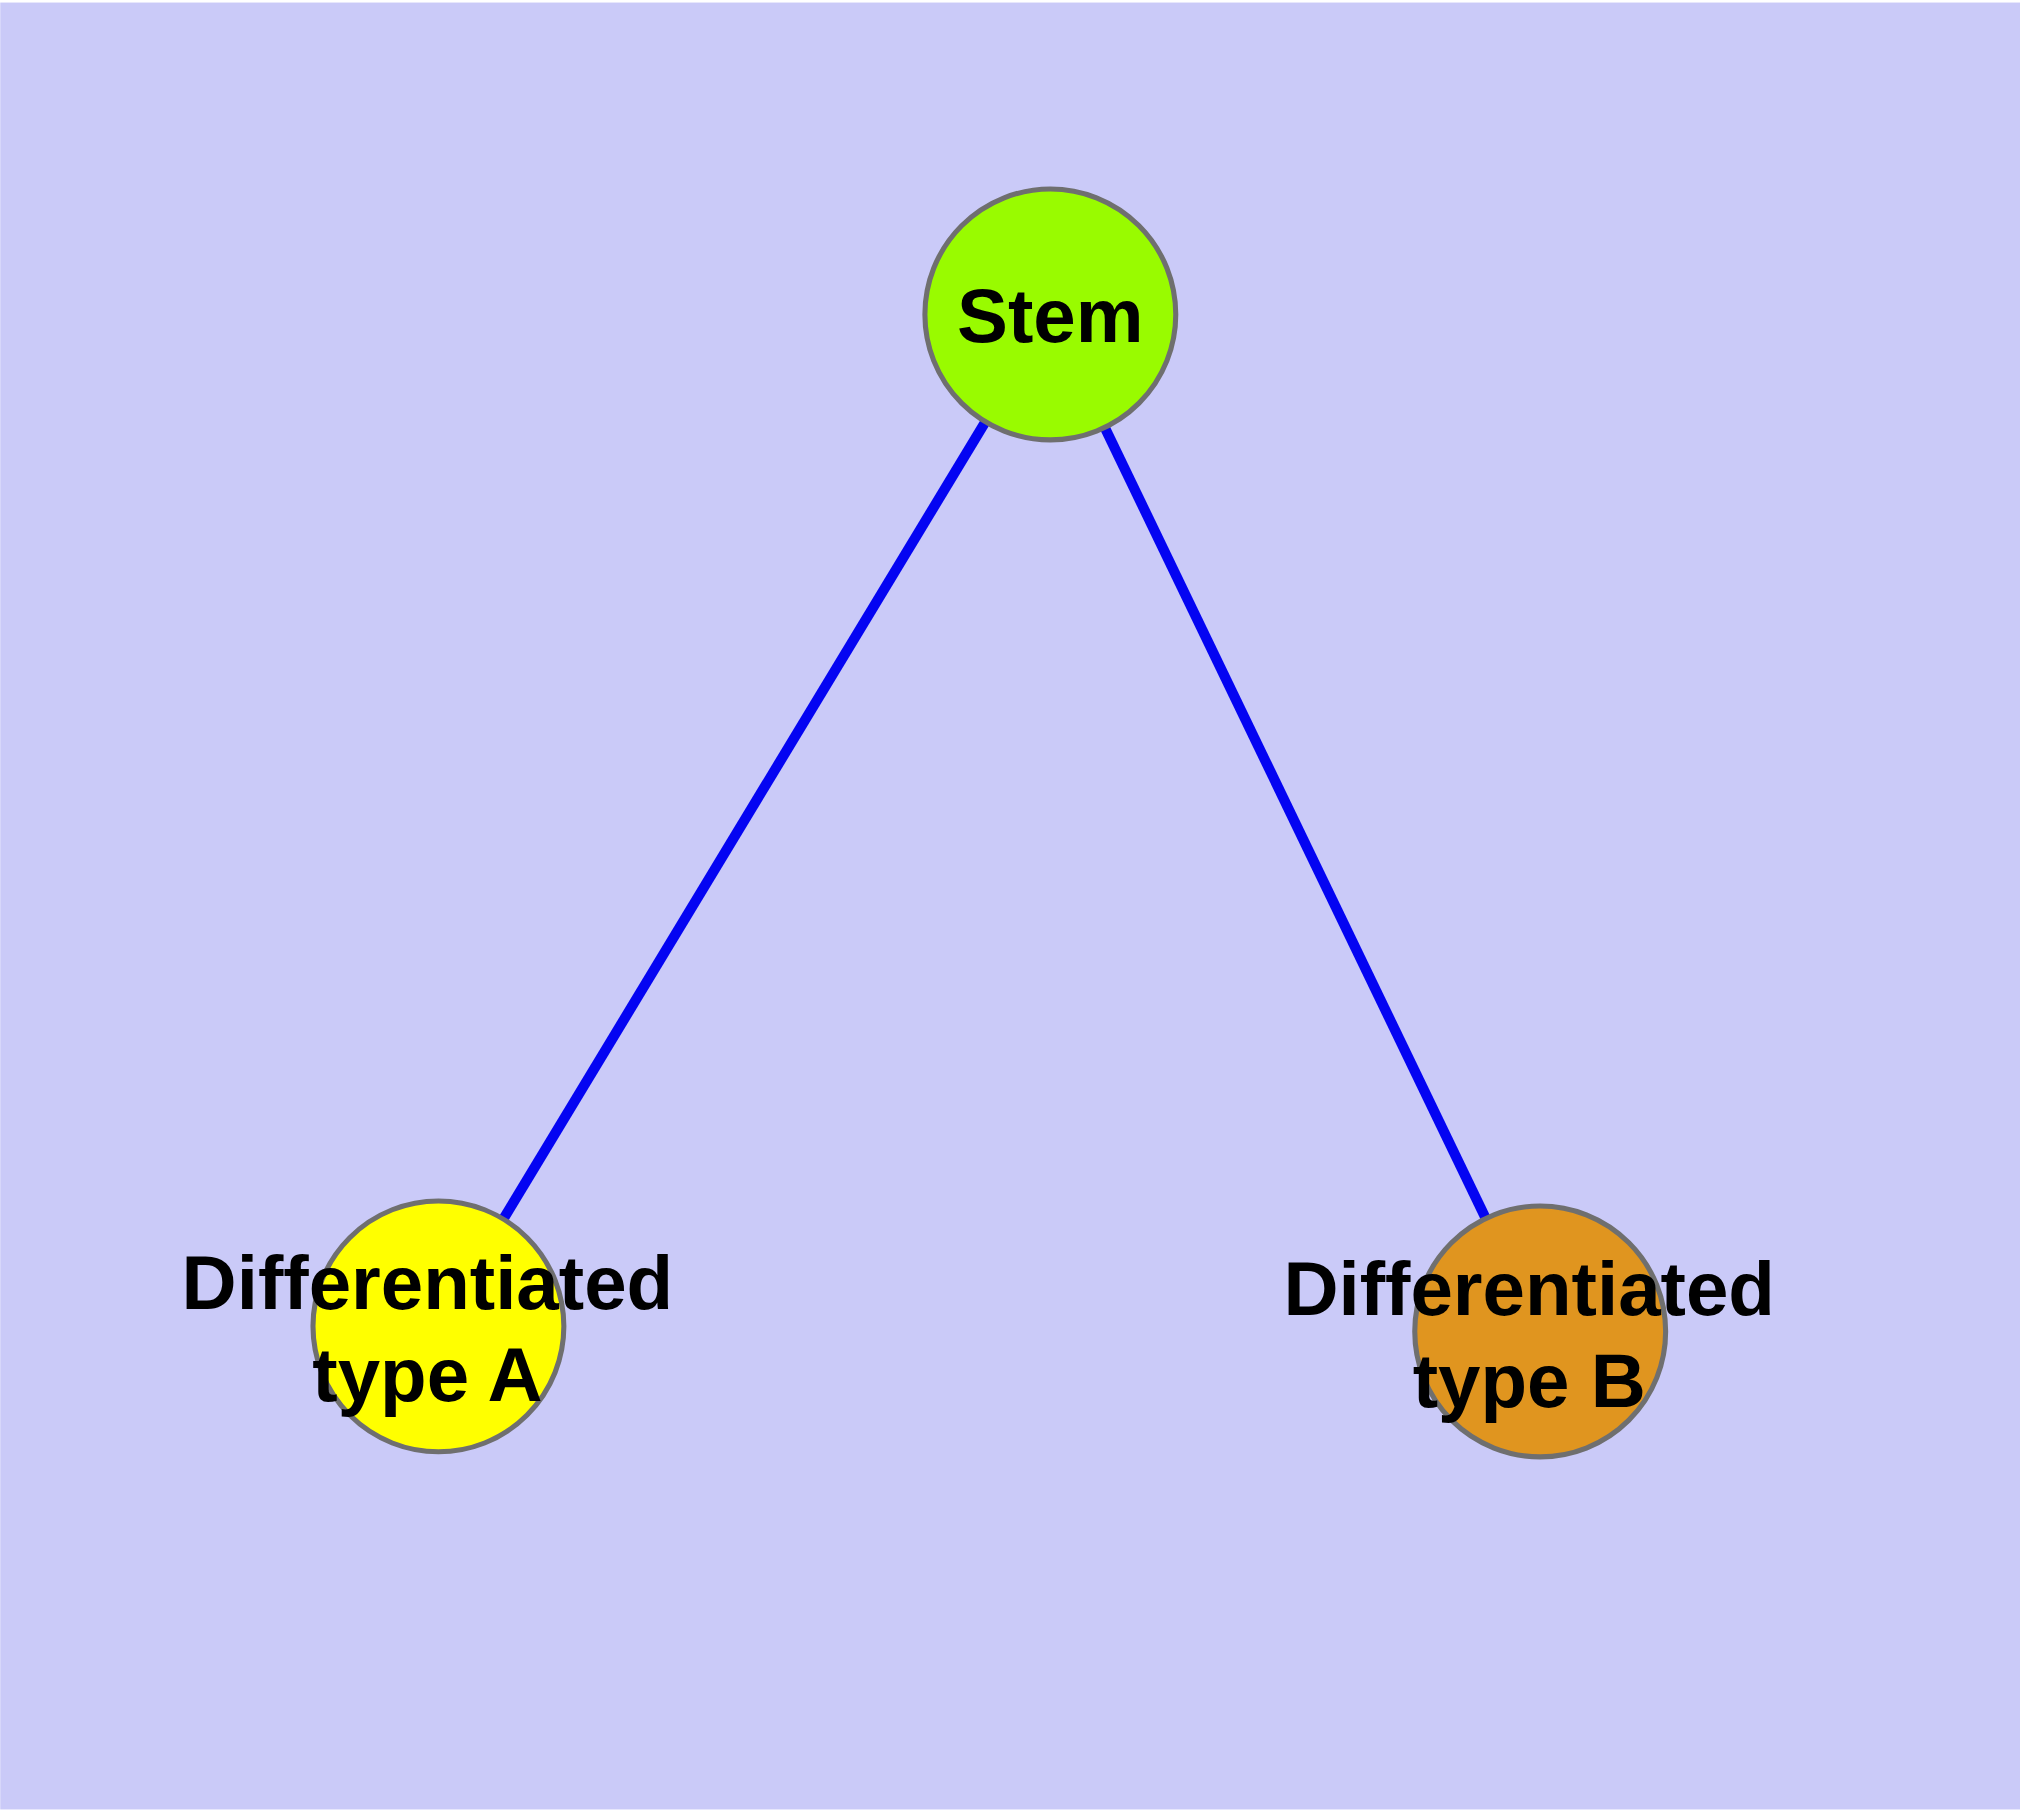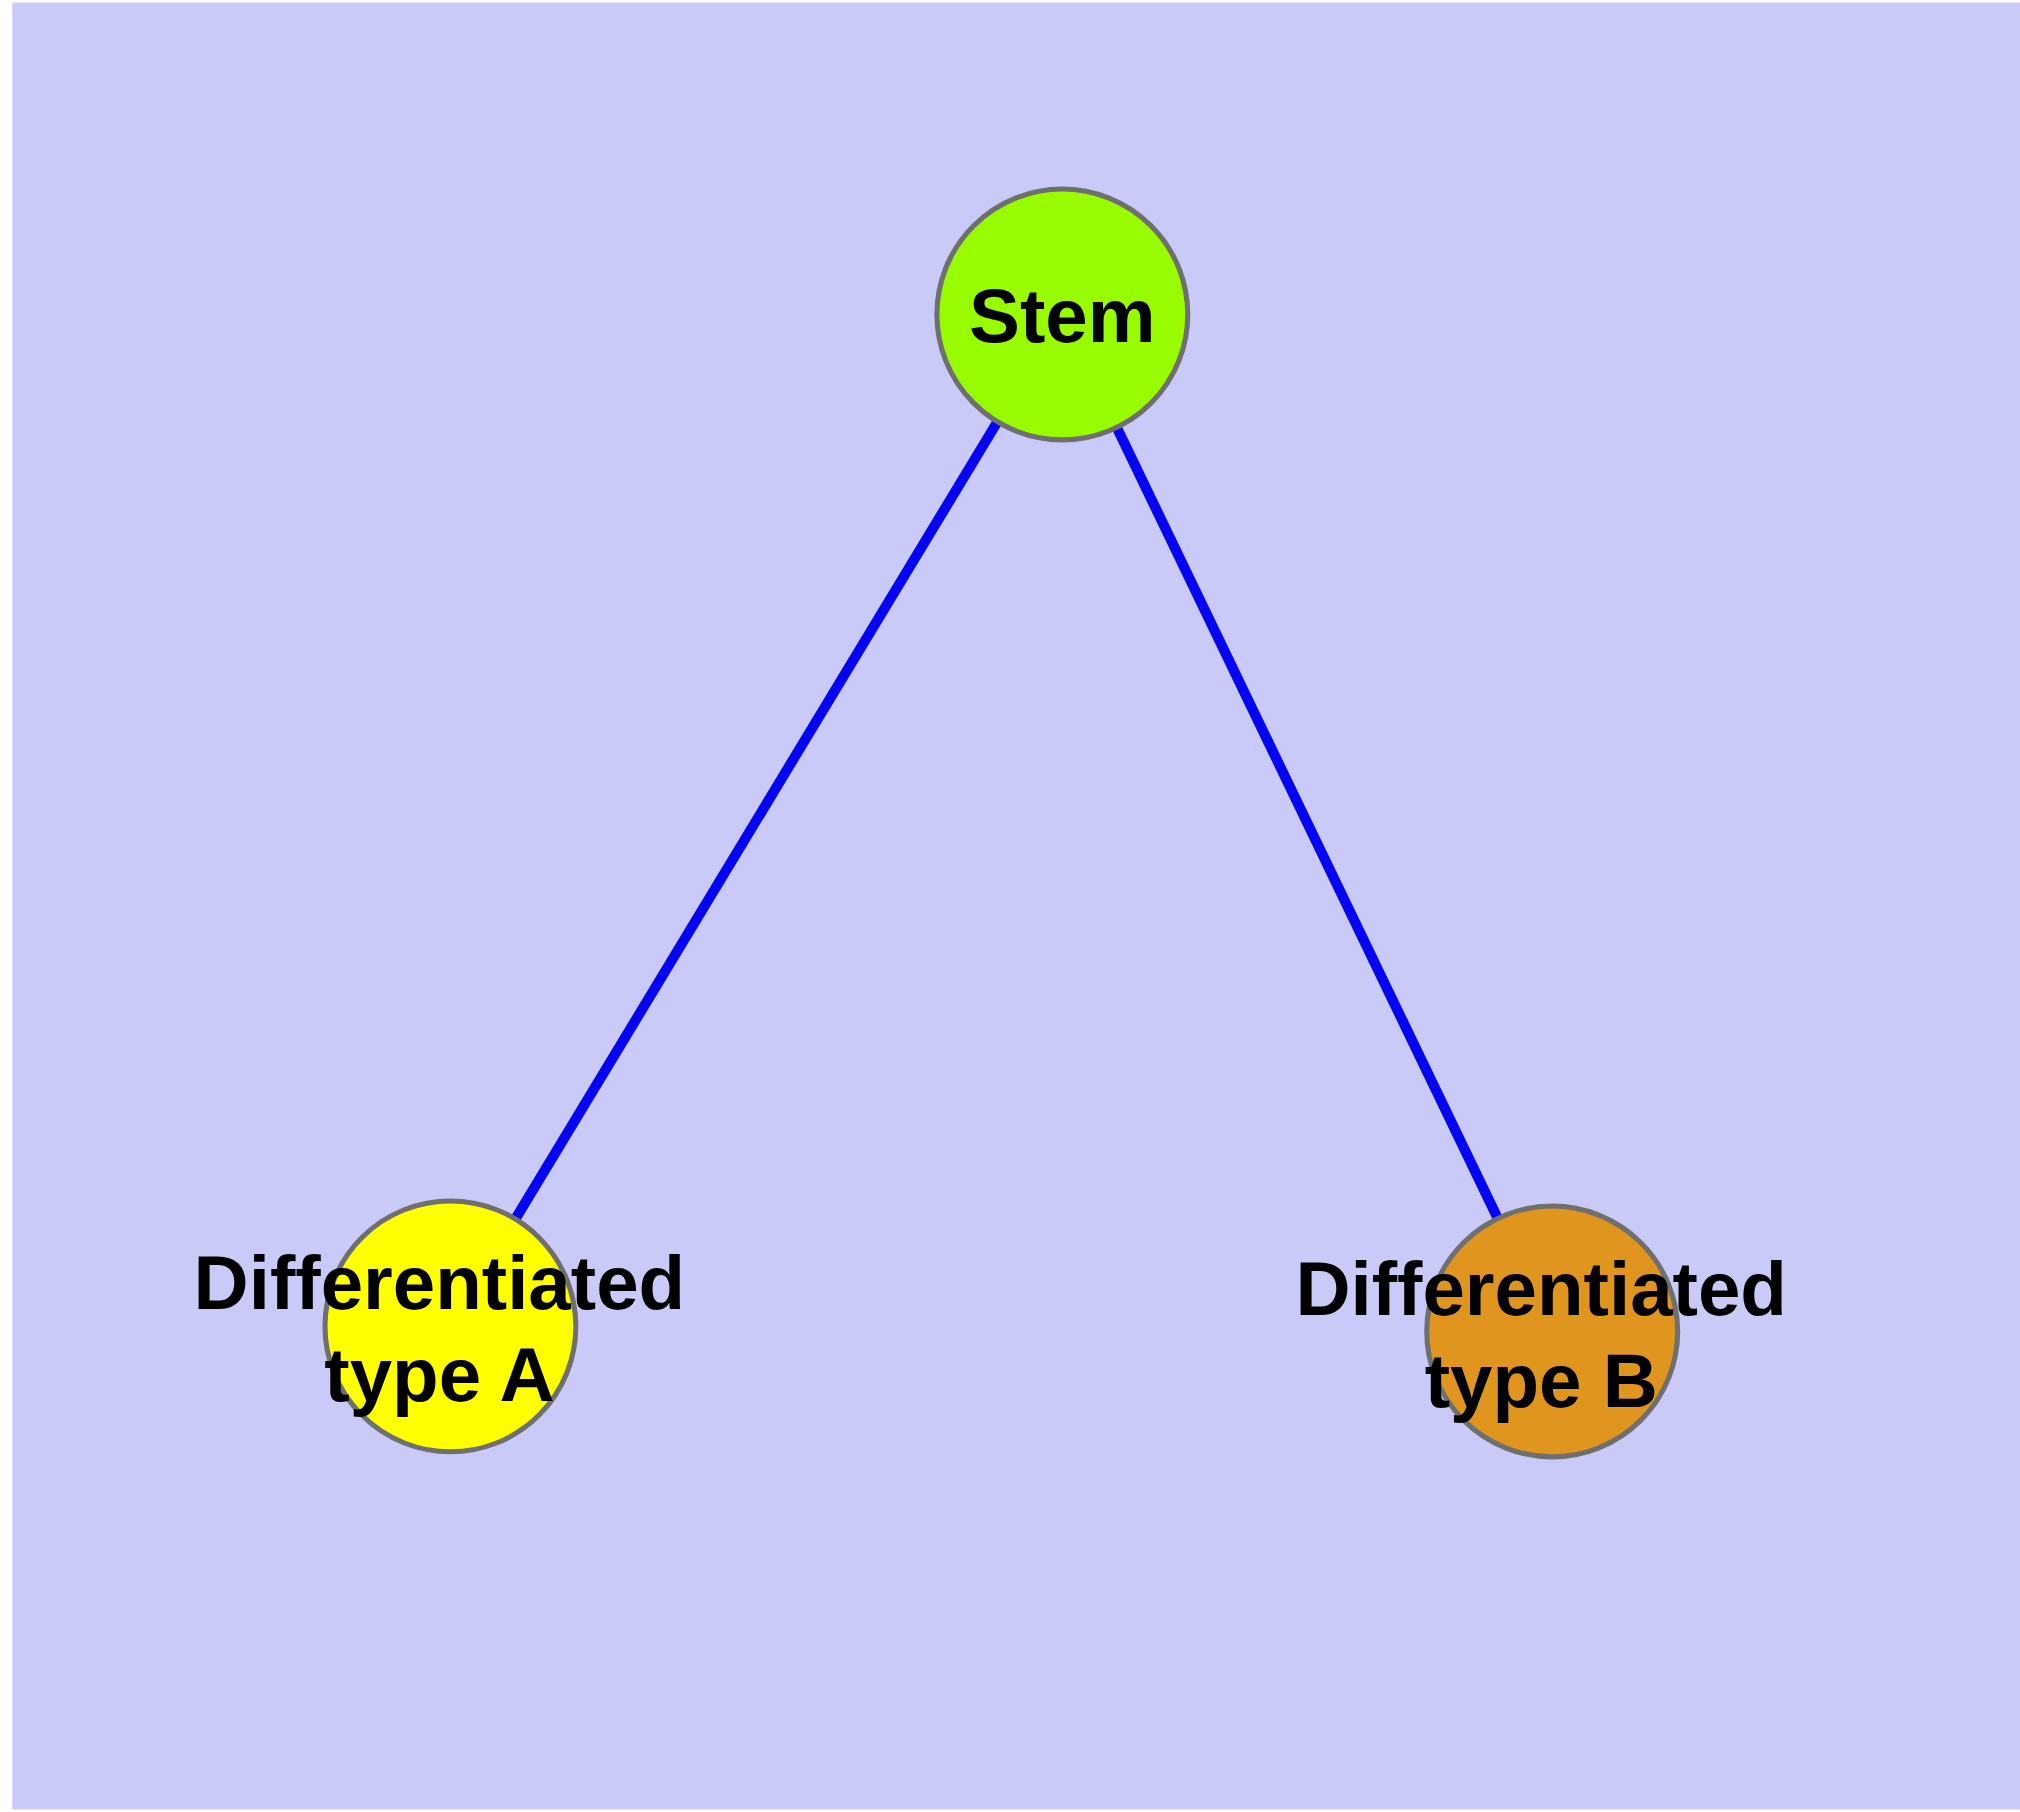--- a/index.html
+++ b/index.html
@@ -5,21 +5,21 @@
   html, body {
     margin: 0;
     padding: 0;
     width: 2021px;
     height: 1812px;
     background: #ffffff;
     overflow: hidden;
   }
   .canvas-wrap {
     position: absolute;
-    left: 12px;
+    left: 0;
     top: 0;
     width: 1674px;
     height: 1812px;
   }
   svg.graph {
     display: block;
     width: 2021px;
     height: 1812px;
   }
   .edge {

